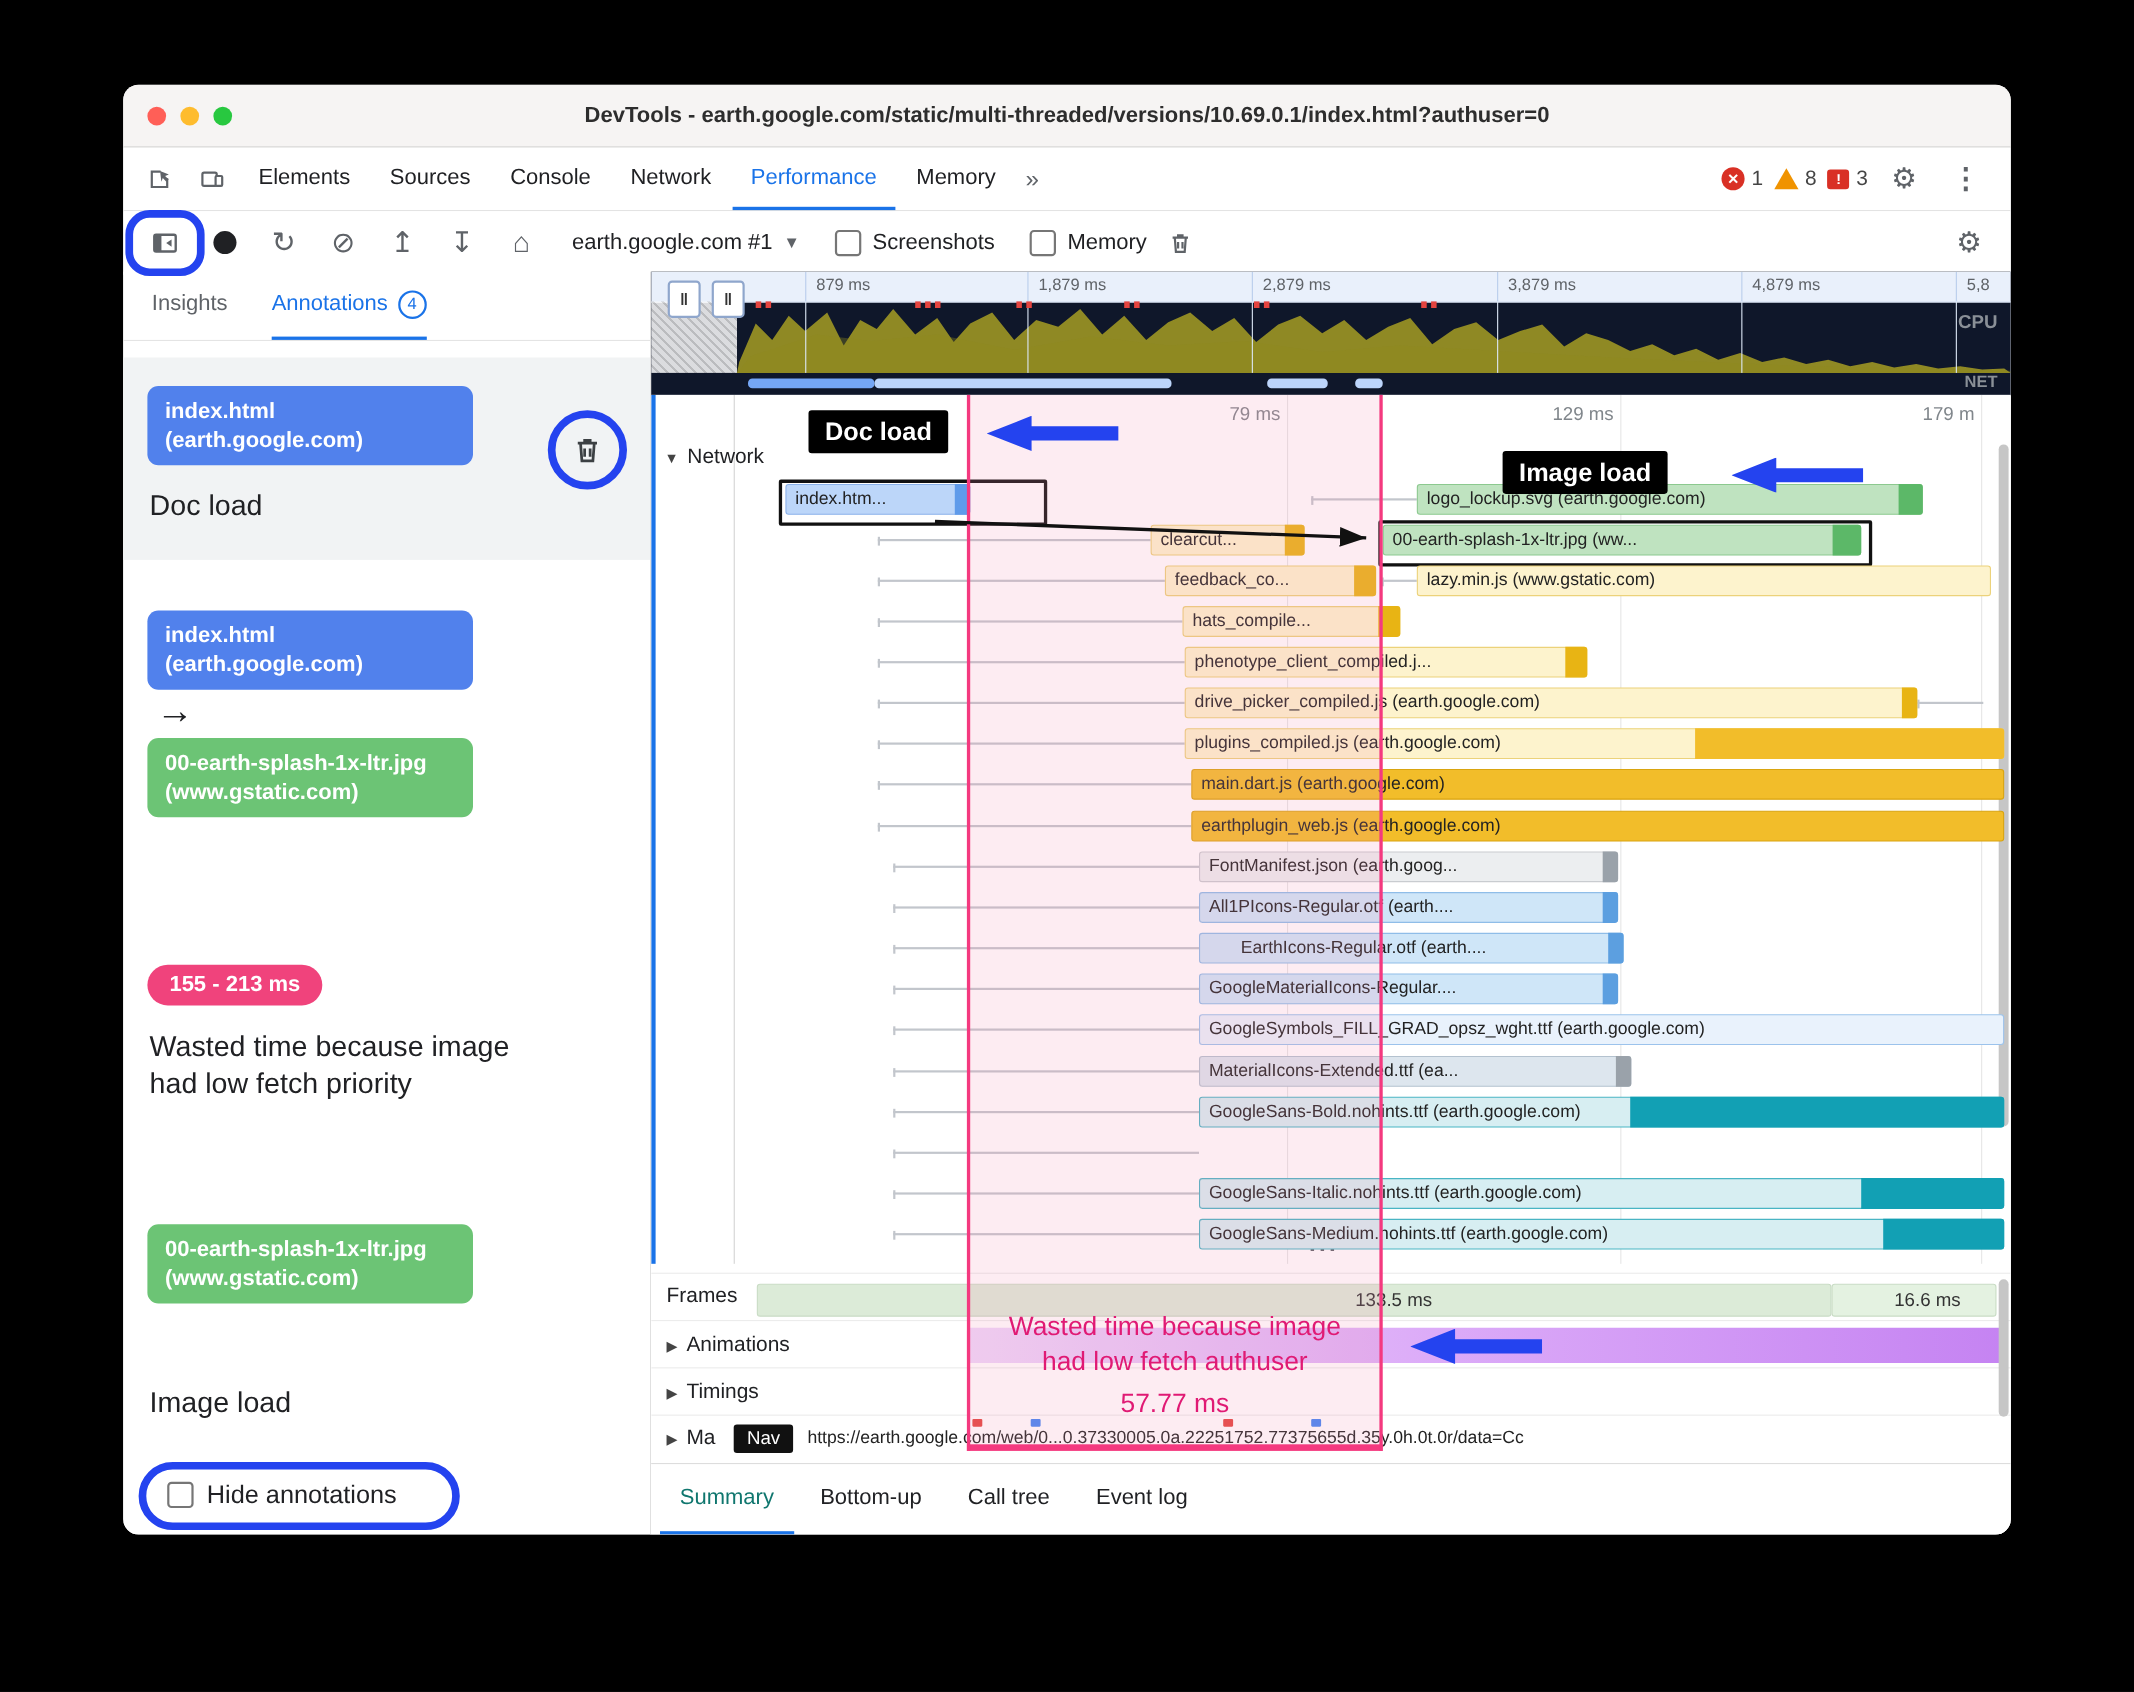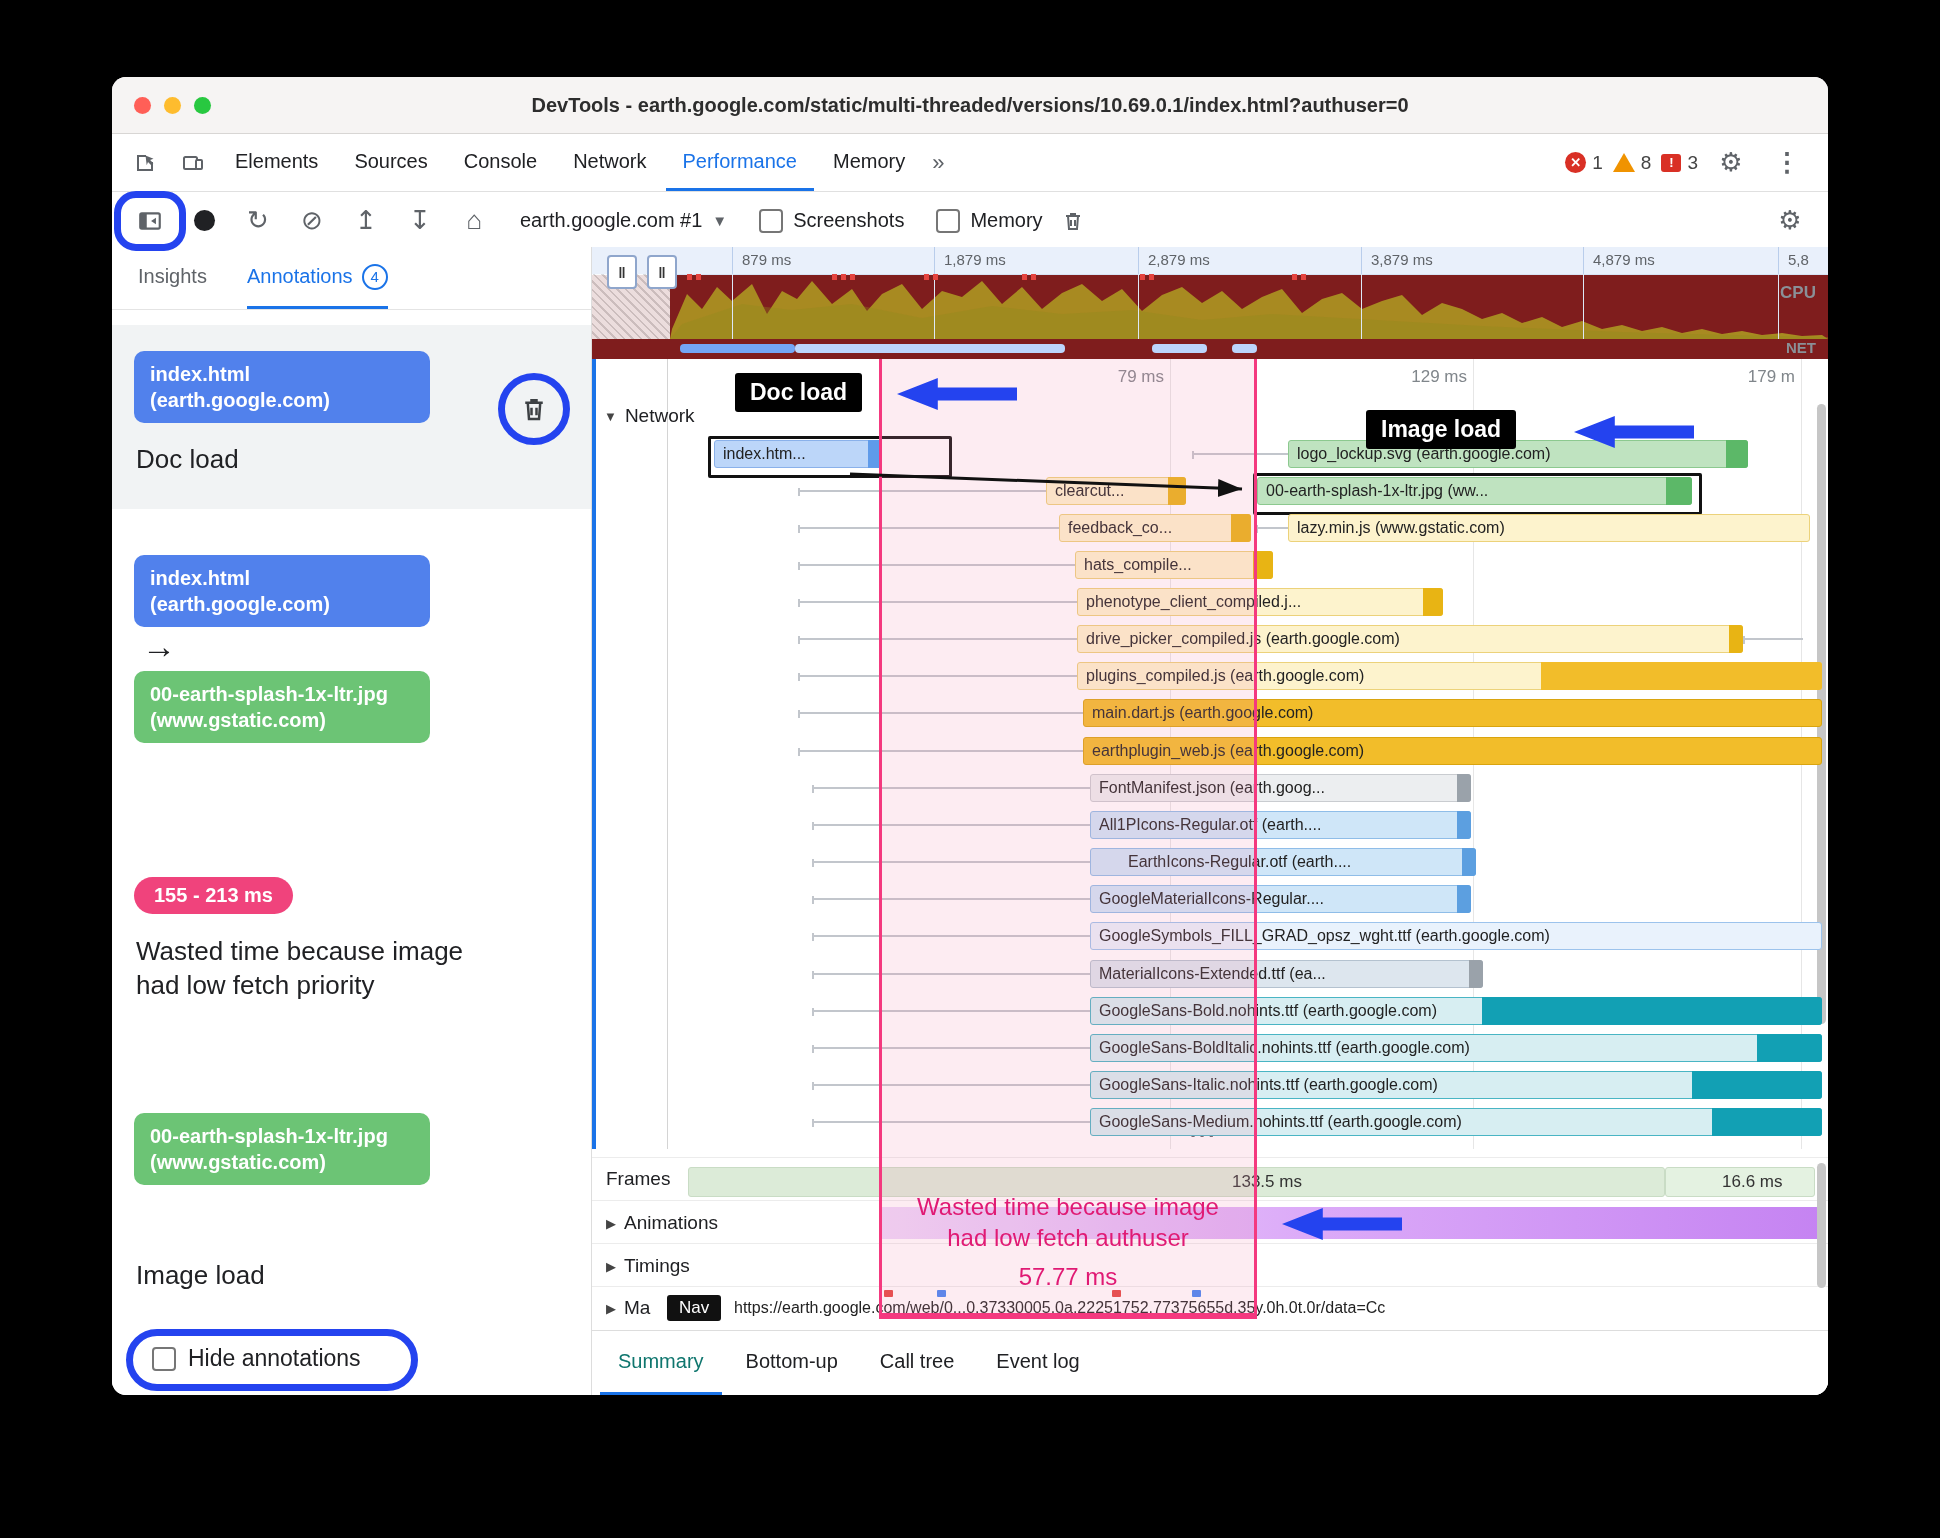--- a/index.html
+++ b/index.html
@@ -63,21 +63,21 @@
     align-items:center;justify-content:center;}
   .circ-ring{position:absolute;border:7px solid #2443ef;border-radius:50%;inset:0;pointer-events:none;}
   .hide-row{position:absolute;left:40px;top:1098px;display:flex;align-items:center;gap:12px;
     font-size:23px;color:#202124;}
   .hide-ring{position:absolute;left:14px;top:1082px;width:292px;height:62px;border:7px solid #2443ef;
     border-radius:34px;box-sizing:border-box;pointer-events:none;}
   
   .main{position:absolute;left:480px;top:170px;width:1236px;height:1148px;background:#fff;}
   
   .minimap{position:absolute;left:0;top:0;width:1236px;height:112px;border-bottom:1px solid #cfd8e6;
-    overflow:hidden;background:#7f1d1d;}
+    overflow:hidden;background:#0f172a;}
   .mm-ruler{position:absolute;top:0;left:0;height:27px;width:100%;background:#e9f0fb;
     border-bottom:1px solid #d7e3f4;}
   .mm-lab{position:absolute;top:4px;font-size:15px;color:#5f6368;}
   .mm-tick{position:absolute;top:0;width:1px;height:27px;background:#b9cdeb;}
   .mm-grid{position:absolute;top:27px;width:1px;height:65px;background:#dde8f7;}
   .mm-chart{position:absolute;top:27px;left:0;width:1236px;height:65px;}
   .hatch{position:absolute;left:0;top:27px;width:78px;height:65px;
     background:repeating-linear-gradient(45deg,#ffffff 0 4px,#d9d9d9 4px 6px);opacity:.85;}
   .redtick{position:absolute;top:27px;width:5px;height:6px;background:#e4443f;}
   .pausebtn{position:absolute;top:8px;width:26px;height:30px;background:#fff;border:2px solid #8fa6cc;
@@ -436,24 +436,20 @@
         <div class="bar b-fontgray" style="left: 498px; top: 601px; width: 393px;">
           <div class="cap cp-fontgray" style="width: 14px;"></div>
           <span class="bar-label">MaterialIcons-Extended.ttf (ea...</span>
         </div>
         <div class="whisk" style="left: 220px; width: 278px; top: 651px;"></div>
         <div class="bar b-teal" style="left: 498px; top: 638px; width: 732px;">
           <div class="tail t-teal" style="width: 340px;"></div>
           <span class="bar-label">GoogleSans-Bold.nohints.ttf (earth.google.com)</span>
         </div>
         <div class="whisk" style="left: 220px; width: 278px; top: 688px;"></div>
-        <div class="bar b-teal" style="left: 498px; top: 675px; width: 732px;">
-          <div class="tail t-teal" style="width: 65px;"></div>
-          <span class="bar-label">GoogleSans-BoldItalic.nohints.ttf (earth.google.com)</span>
-        </div>
         <div class="whisk" style="left: 220px; width: 278px; top: 725px;"></div>
         <div class="bar b-teal" style="left: 498px; top: 712px; width: 732px;">
           <div class="tail t-teal" style="width: 130px;"></div>
           <span class="bar-label">GoogleSans-Italic.nohints.ttf (earth.google.com)</span>
         </div>
         <div class="whisk" style="left: 220px; width: 278px; top: 762px;"></div>
         <div class="bar b-teal" style="left: 498px; top: 749px; width: 732px;">
           <div class="tail t-teal" style="width: 110px;"></div>
           <span class="bar-label">GoogleSans-Medium.nohints.ttf (earth.google.com)</span>
         </div>

